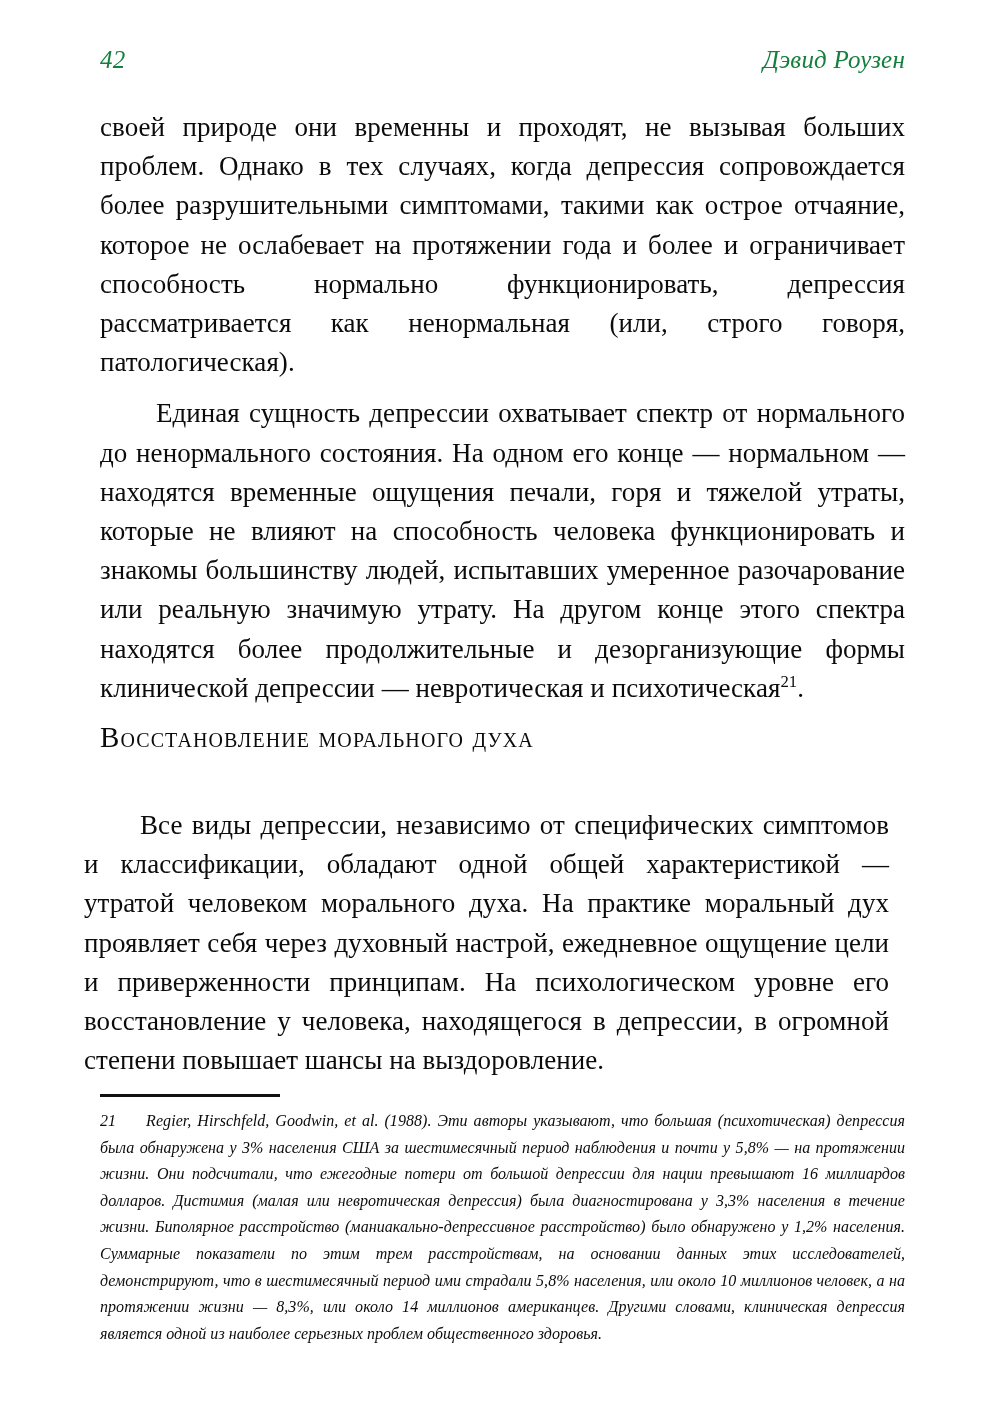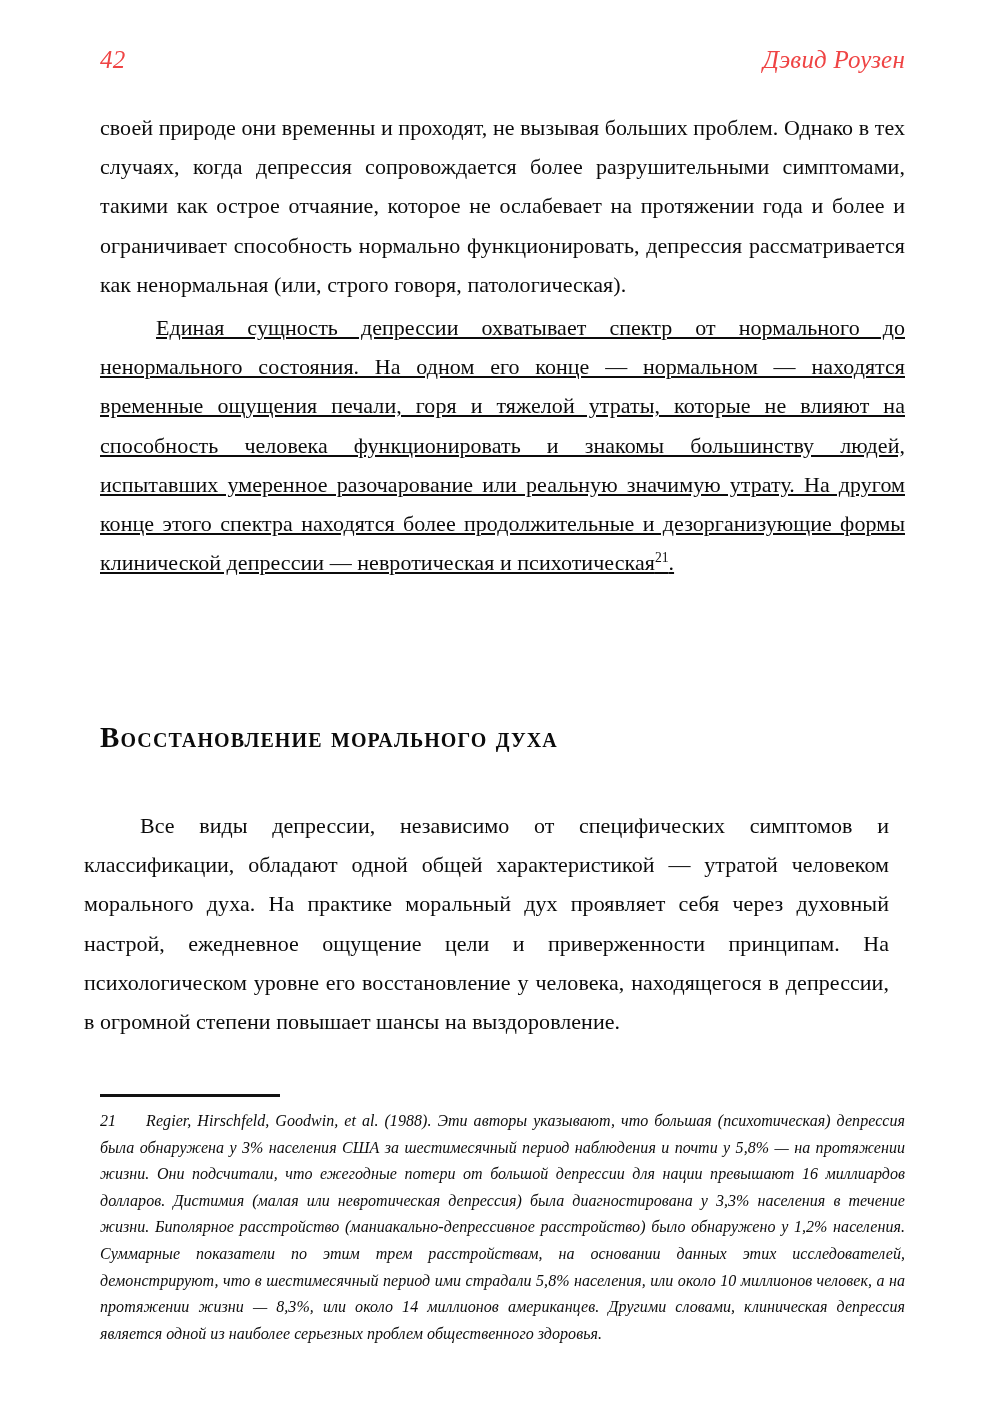--- a/index.html
+++ b/index.html
@@ -23,59 +23,59 @@
     left: 100px;
     right: 95px;
     top: 46px;
     height: 34px;
     display: flex;
     align-items: baseline;
     justify-content: space-between;
     font-family: "Liberation Serif", "DejaVu Serif", serif;
     font-style: italic;
     font-size: 25px;
-    color: #ef4444;
+    color: #15803d;
     letter-spacing: 0.2px;
   }
   .folio { font-style: italic; }
   .head-title { font-style: italic; white-space: nowrap; }
 
   
   .text-block {
     position: absolute;
     left: 100px;
     top: 108px;
     width: 805px;
   }
   p.body {
     margin: 0;
     font-family: "Liberation Serif", "DejaVu Serif", serif;
-    font-size: 22px;
+    font-size: 27px;
     line-height: 39.2px;
     color: #0b0b0b;
     text-align: justify;
     text-justify: inter-word;
     hyphens: manual;
     letter-spacing: 0.05px;
   }
   p.body.indent { text-indent: 56px; }
-  p.body + p.body { margin-top: 4px; text-decoration: underline; }
+  p.body + p.body { margin-top: 12px; }
 
   sup.fn-ref {
     font-size: 0.62em;
     vertical-align: super;
     line-height: 0;
     letter-spacing: 0;
   }
 
   
   h2.section-heading {
     margin: 0;
     font-family: "Liberation Serif", "DejaVu Serif", serif;
-    font-weight: bold;
+    font-weight: normal;
     font-size: 29px;
     line-height: 36px;
     color: #0b0b0b;
     font-variant: small-caps;
     font-feature-settings: "smcp";
     letter-spacing: 1.1px;
     text-align: left;
     white-space: nowrap;
   }
   .heading-wrap {

